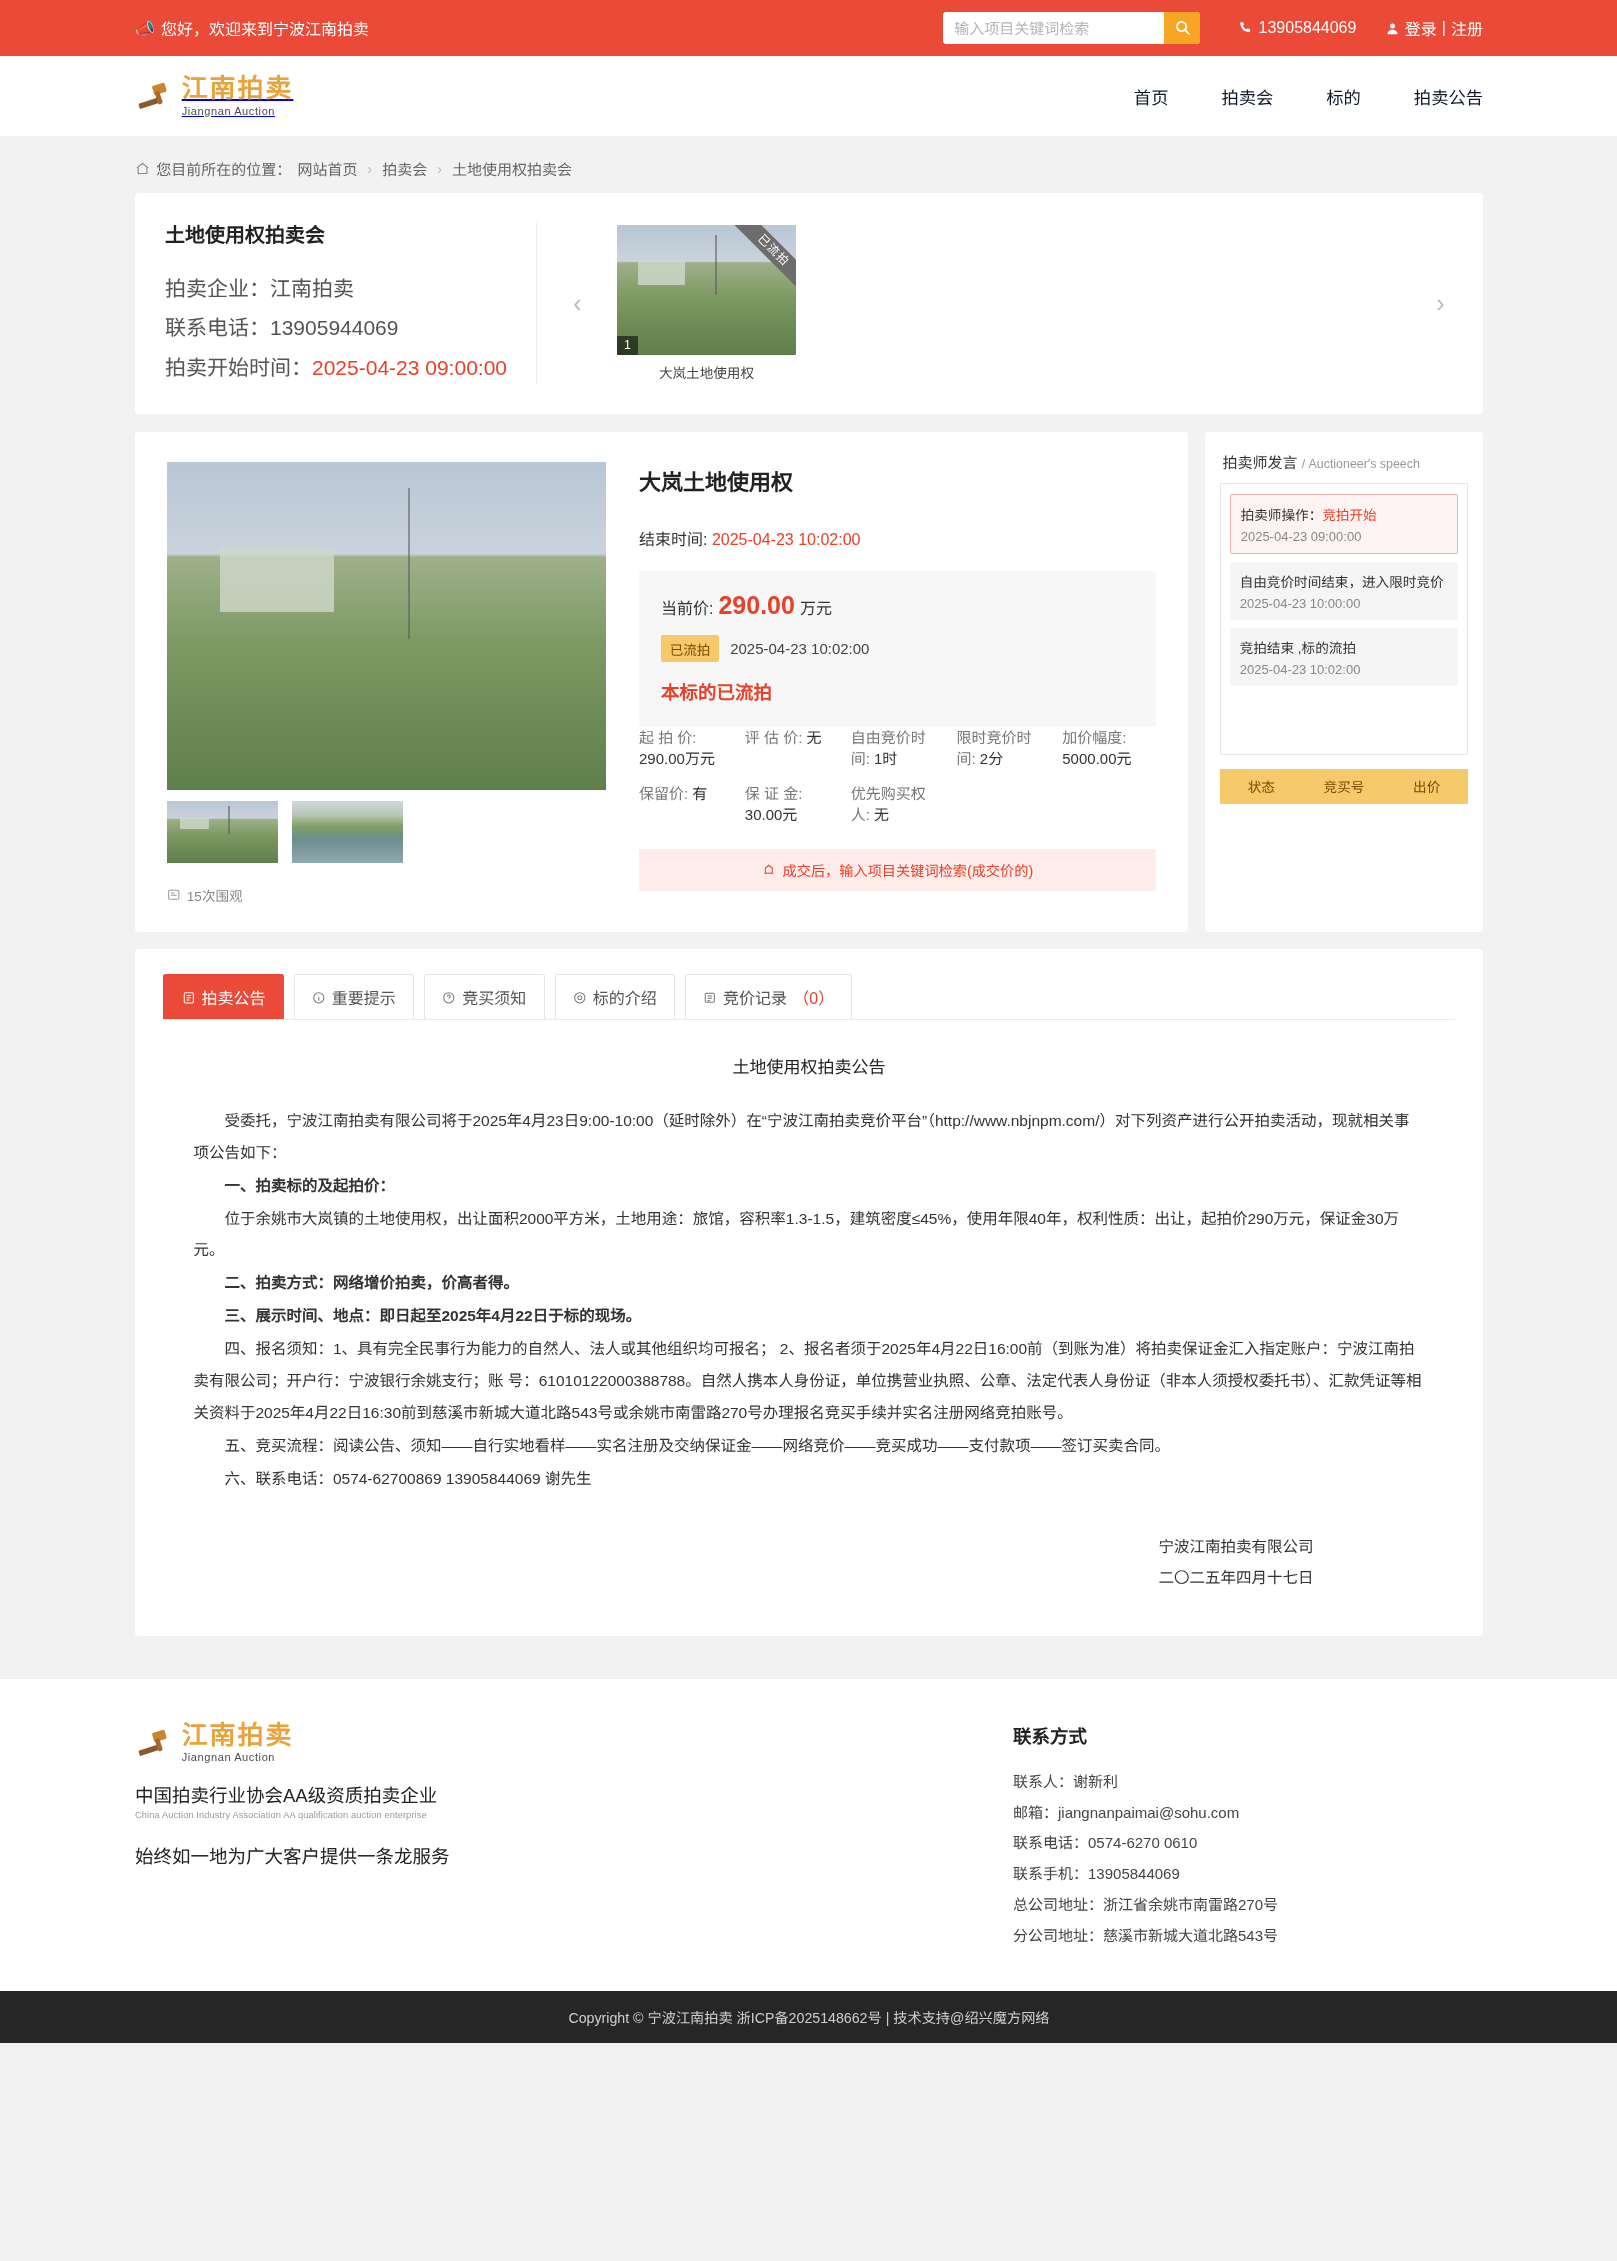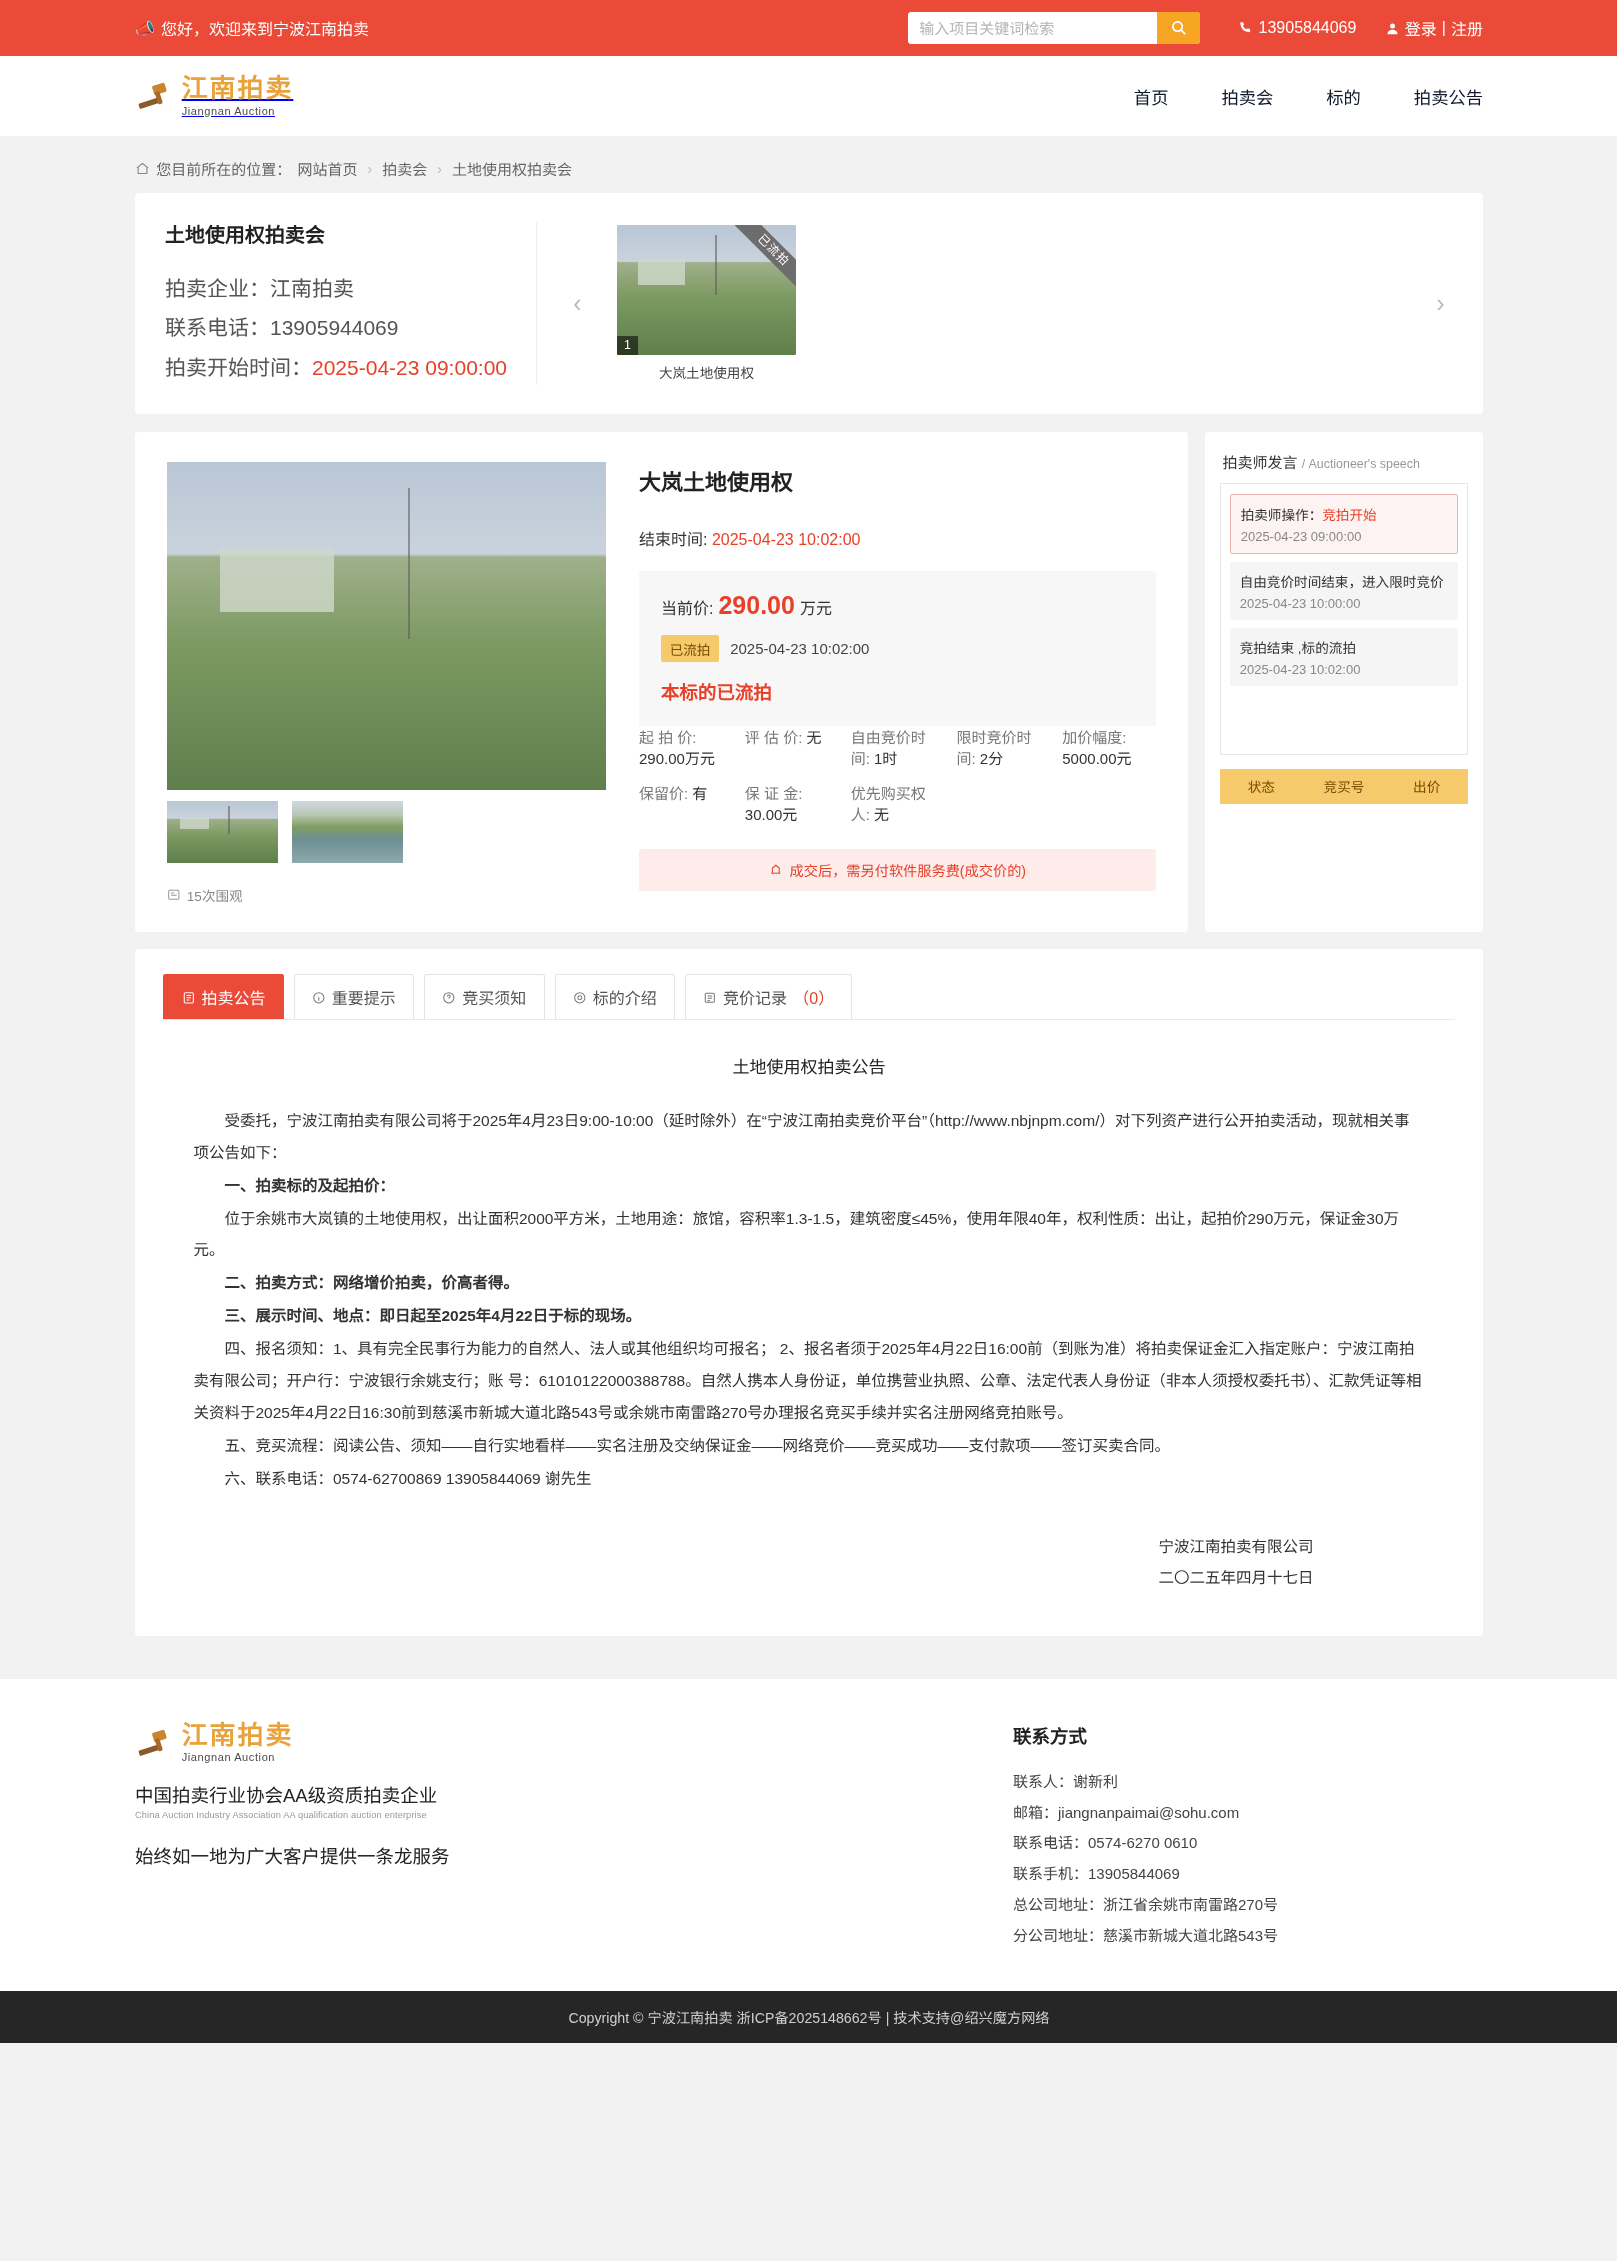--- a/index.html
+++ b/index.html
@@ -22,21 +22,21 @@
     display: flex;
     align-items: center;
   }
   .topbar .inner { width: 1348px; margin: 0 auto; display: flex; align-items: center; }
   .topbar .welcome { display: flex; align-items: center; font-size: 16px; gap: 6.2px; }
   .megaphone { font-size: 16px; }
   .topbar .spacer { flex: 1; }
   .searchbox {
     display: flex; align-items: center;
     background: #fff; border-radius: 3.7px;
-    height: 32px; width: 292px; overflow: hidden;
+    height: 32px; width: 257px; overflow: hidden;
   }
   .searchbox input {
     border: 0; outline: 0; flex: 1; height: 100%;
     padding: 0 11px; font-size: 15px; color: #333;
     font-family: "Liberation Sans", sans-serif;
   }
   .searchbox input::placeholder { color: #b5b5b5; }
   .search-btn {
     width: 43px; height: 32px; background: #f6a623;
     display: flex; align-items: center; justify-content: center;
@@ -389,21 +389,21 @@
           <div><span class="k">保 证 金:</span> <span class="v">30.00元</span></div>
           <div><span class="k">优先购买权人:</span> <span class="v">无</span></div>
           <div></div>
         </div>
 
         <div class="fee-note">
           <svg width="13.6" height="13.6" viewBox="0 0 24 24" fill="none" stroke="#e8412a" stroke-width="1.8">
             <path d="M4 18h16"></path>
               <path d="M6 18V9l6-5 6 5v9"></path>
           </svg>
-          <span>成交后，需另付软件服务费(成交价的)</span>
+          <span>成交后，输入项目关键词检索(成交价的)</span>
         </div>
       </div>
     </div>
 
     <div class="speech-panel">
       <div class="speech-head">
         <span>拍卖师发言</span>
         <span class="en">/ Auctioneer's speech</span>
       </div>
       <div class="speech-list">

